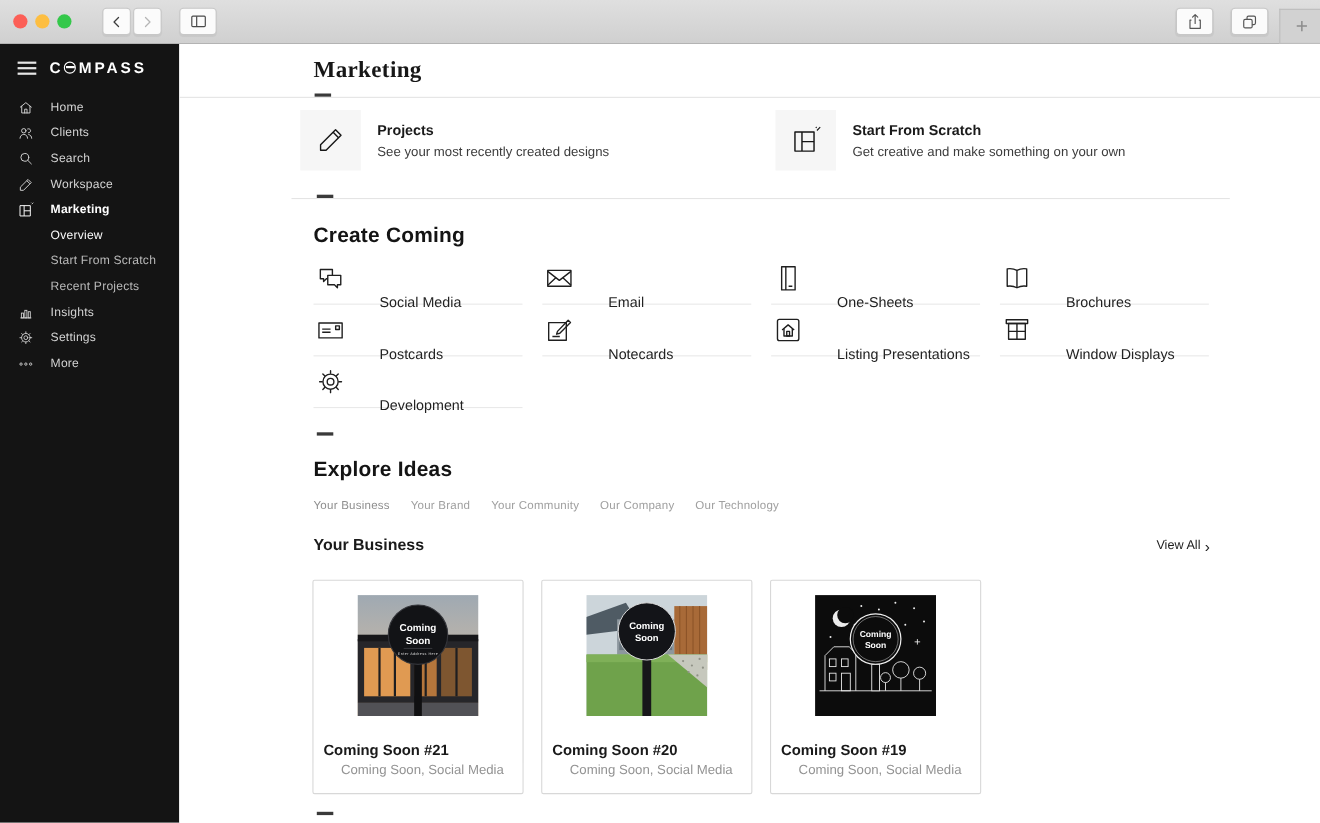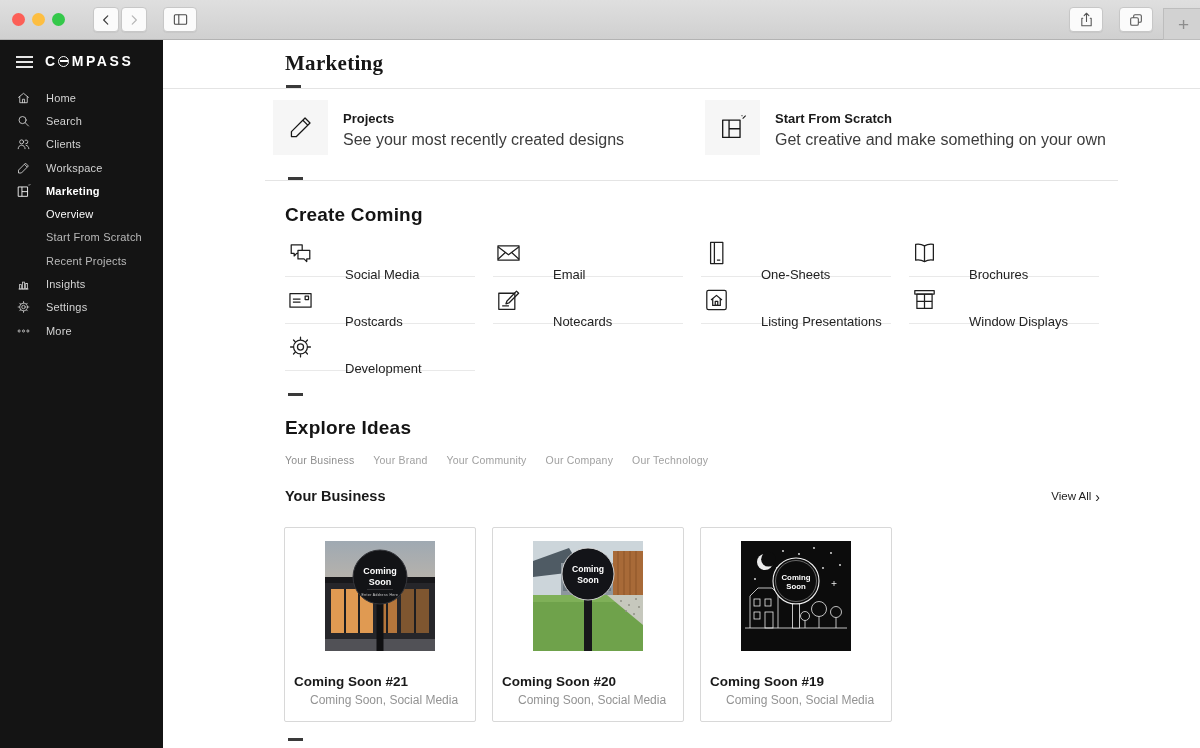--- a/index.html
+++ b/index.html
@@ -42,21 +42,21 @@
   .main { position:absolute; left:163px; top:40px; width:1037px; height:708px; background:#fff; }
   .page-title { position:absolute; left:122px; top:11px; font-family:"Liberation Serif", serif;
     font-size:21px; font-weight:600; color:#171717; letter-spacing:.3px; }
   .hline { position:absolute; height:1px; background:#e4e4e4; }
   .dash { position:absolute; width:15px; height:3px; background:#3a3a3a; }
 
   .feat { position:absolute; top:60px; display:flex; cursor:pointer; }
   .feat-box { width:55px; height:55px; background:#f6f6f6; display:flex; align-items:center; justify-content:center; }
   .feat-txt { margin-left:15px; padding-top:11px; }
   .feat-title { font-size:13px; font-weight:700; color:#1a1a1a; }
-  .feat-sub { font-size:16px; color:#3c3c3c; margin-top:5px; }
+  .feat-sub { font-size:12px; color:#3c3c3c; margin-top:5px; }
 
   .sec-heading { position:absolute; left:122px; font-size:19px; font-weight:700; color:#141414; letter-spacing:.2px; }
 
   .cd-grid { position:absolute; left:122px; top:190px; width:814px; display:grid;
     grid-template-columns:repeat(4,190px); column-gap:18px; }
   .cd-item { height:47px; border-bottom:1px solid #e9e9e9; position:relative; display:flex; align-items:center;
     padding-left:60px; cursor:pointer; }
   .cd-ic { position:absolute; left:2px; top:50%; transform:translateY(-50%); width:27px; height:27px; display:flex; }
   .cd-label { font-size:13px; color:#222;margin-top:42px; }
 
@@ -140,36 +140,36 @@
               <path d="M4 11 L12 4.5 L20 11"></path>
               <path d="M6 9.8 V19.5 H18 V9.8"></path>
               <path d="M10.3 19.5 V14 h3.4 v5.5"></path>
             </svg>
         </span>
         <span class="nav-label">Home</span>
       </div>
       <div class="nav-item">
         <span class="nav-ic">
           <svg width="15" height="15" viewBox="0 0 24 24" fill="none" stroke="#d2d2d2" stroke-width="1.4" stroke-linecap="round">
-              <circle cx="10.5" cy="10.5" r="5.7"></circle>
-              <path d="M14.8 14.8 L20 20"></path>
-            </svg>
-        </span>
-        <span class="nav-label">Search</span>
-      </div>
-      <div class="nav-item">
-        <span class="nav-ic">
-          <svg width="15" height="15" viewBox="0 0 24 24" fill="none" stroke="#d2d2d2" stroke-width="1.4" stroke-linecap="round">
               <circle cx="9" cy="8.6" r="3.2"></circle>
               <path d="M3.5 19.5 c0-3.2 2.4-5.6 5.5-5.6 s5.5 2.4 5.5 5.6"></path>
               <path d="M14.6 5.9 a3 3 0 1 1 1.2 5.7"></path>
               <path d="M16.2 14.1 c2.6 .5 4.3 2.7 4.3 5.4"></path>
             </svg>
         </span>
         <span class="nav-label">Clients</span>
+      </div>
+      <div class="nav-item">
+        <span class="nav-ic">
+          <svg width="15" height="15" viewBox="0 0 24 24" fill="none" stroke="#d2d2d2" stroke-width="1.4" stroke-linecap="round">
+              <circle cx="10.5" cy="10.5" r="5.7"></circle>
+              <path d="M14.8 14.8 L20 20"></path>
+            </svg>
+        </span>
+        <span class="nav-label">Search</span>
       </div>
       <div class="nav-item">
         <span class="nav-ic">
           <svg width="15" height="15" viewBox="0 0 24 24" fill="none" stroke="#d2d2d2" stroke-width="1.4" stroke-linejoin="round">
               <path d="M15.2 4.2 l4.6 4.6 L8.6 20 H4 v-4.6 Z"></path>
               <path d="M13.4 6 l4.6 4.6"></path>
             </svg>
         </span>
         <span class="nav-label">Workspace</span>
       </div>

